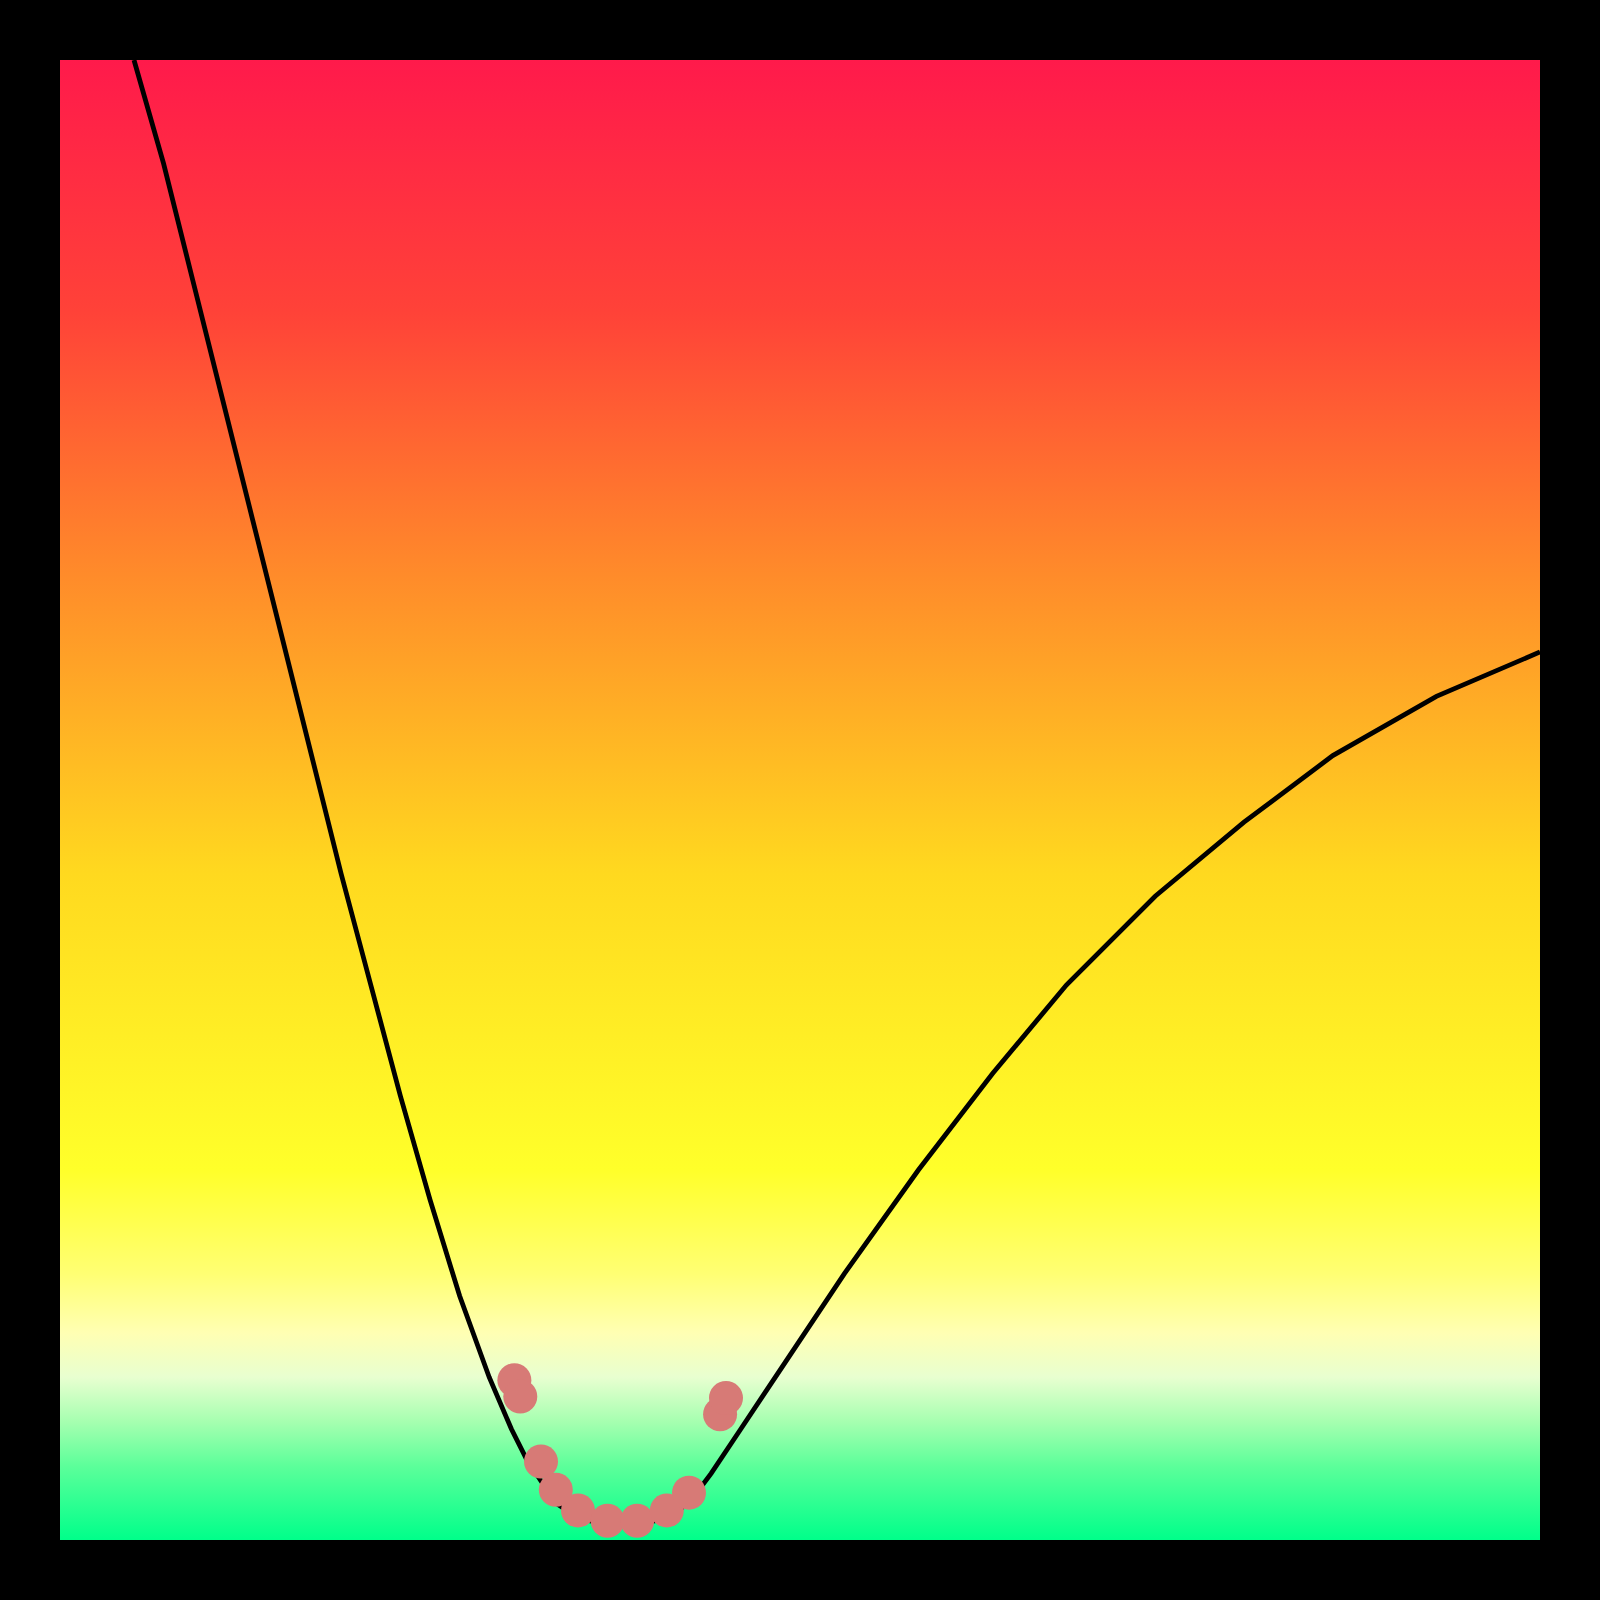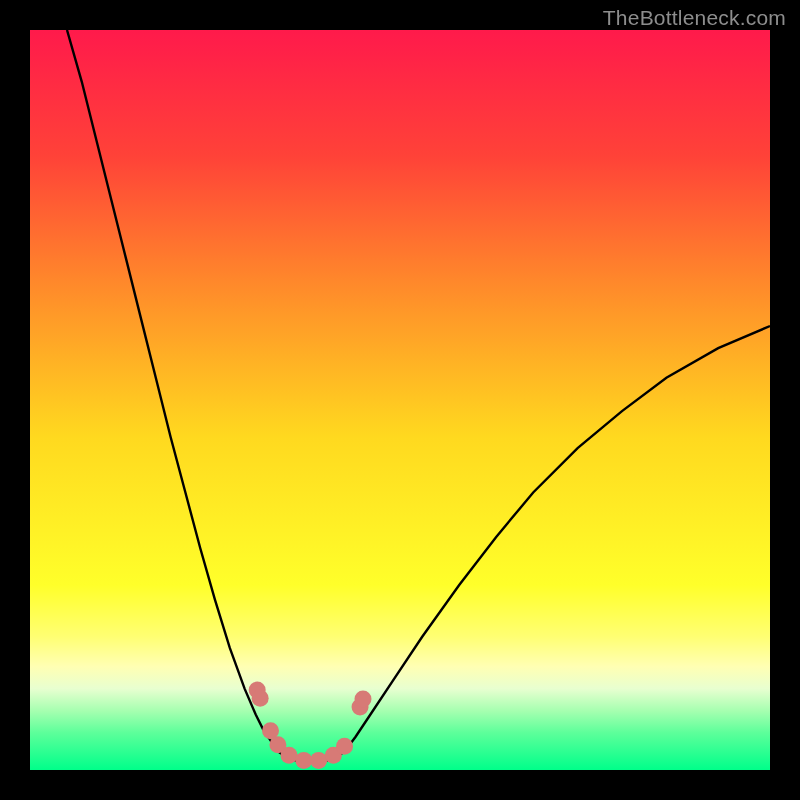--- a/index.html
+++ b/index.html
@@ -87,14 +87,13 @@
           <circle cx="273.80" cy="730.38" r="8.5" fill="#d77a76"></circle>
           <circle cx="288.60" cy="730.38" r="8.5" fill="#d77a76"></circle>
           <circle cx="303.40" cy="725.20" r="8.5" fill="#d77a76"></circle>
           <circle cx="314.50" cy="716.32" r="8.5" fill="#d77a76"></circle>
           <circle cx="330.04" cy="677.10" r="8.5" fill="#d77a76"></circle>
           <circle cx="333.00" cy="668.96" r="8.5" fill="#d77a76"></circle>
         </g>
     </svg>
   </div>
 
-  <div class="watermark">TheBottleneck.com</div>
 </div>
 
 </body></html>

